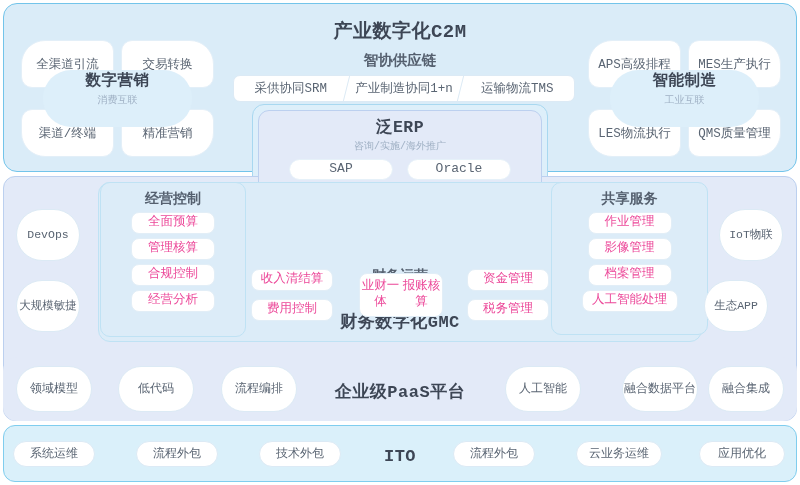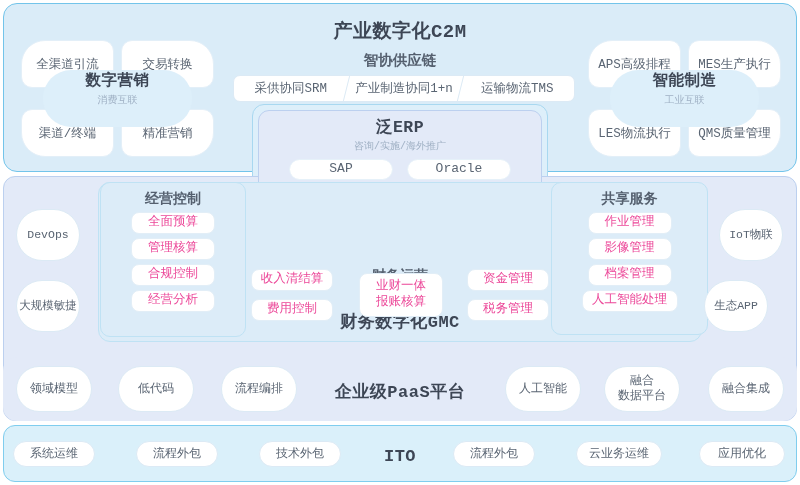--- a/index.html
+++ b/index.html
@@ -163,39 +163,39 @@
   <div class="panel" style="left:551px;top:182px;width:157px;height:153px;">
     <div class="panel-title">共享服务</div>
     <div class="card">作业管理</div>
     <div class="card">影像管理</div>
     <div class="card">档案管理</div>
     <div class="card" style="width:96px;">人工智能处理</div>
   </div>
 
   <div class="card abs" style="left:251px;top:269px;width:82px;height:22px;">收入清结算</div>
   <div class="card abs" style="left:251px;top:299px;width:82px;height:22px;">费用控制</div>
-  <div class="card abs" style="left:359px;top:273px;width:84px;height:44px;flex-direction:column;">
+  <div class="card abs" style="left:359px;top:273px;width:84px;height:44px;flex-direction:row;">
     <span>业财一体</span>
     <span>报账核算</span>
   </div>
   <div class="card abs" style="left:467px;top:269px;width:82px;height:22px;">资金管理</div>
   <div class="card abs" style="left:467px;top:299px;width:82px;height:22px;">税务管理</div>
 
   <div class="pill abs side-pill" style="left:16px;top:209px;">DevOps</div>
   <div class="pill abs side-pill" style="left:16px;top:280px;">大规模敏捷</div>
   <div class="pill abs side-pill" style="left:719px;top:209px;">IoT物联</div>
   <div class="pill abs side-pill" style="left:704px;top:280px;">生态APP</div>
 
   <div class="band band-paas"></div>
   <div class="row-title" style="left:0;right:0;top:380px;text-align:center;">企业级PaaS平台</div>
   <div class="pill abs" style="left:16px;top:366px;width:76px;height:46px;">领域模型</div>
   <div class="pill abs" style="left:118px;top:366px;width:76px;height:46px;">低代码</div>
   <div class="pill abs" style="left:221px;top:366px;width:76px;height:46px;">流程编排</div>
   <div class="pill abs" style="left:505px;top:366px;width:76px;height:46px;">人工智能</div>
-  <div class="pill abs" style="left:604px;top:366px;width:76px;height:46px;flex-direction:column;">
+  <div class="pill abs" style="left:622px;top:366px;width:76px;height:46px;flex-direction:row;">
     <span>融合</span>
     <span>数据平台</span>
   </div>
   <div class="pill abs" style="left:708px;top:366px;width:76px;height:46px;">融合集成</div>
 
   <div class="band band-ito"></div>
   <div class="row-title" style="left:0;right:0;top:447px;text-align:center;">ITO</div>
   <div class="pill abs" style="left:13px;top:441px;width:82px;height:26px;text-align:right;">系统运维</div>
   <div class="pill abs" style="left:136px;top:441px;width:82px;height:26px;">流程外包</div>
   <div class="pill abs" style="left:259px;top:441px;width:82px;height:26px;">技术外包</div>

